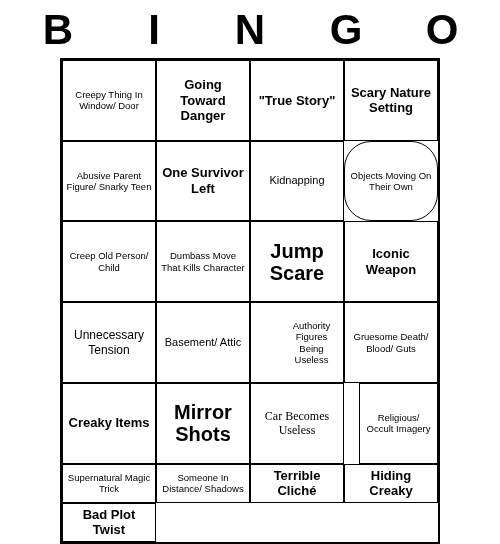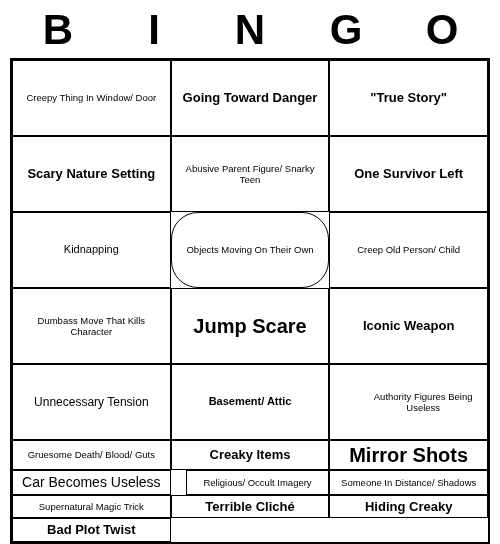--- a/index.html
+++ b/index.html
@@ -20,23 +20,23 @@
       padding: 6px 0 4px 0;
     }
     .bingo-title span {
       font-size: 42px;
       font-weight: bold;
       width: 80px;
       text-align: center;
     }
     .bingo-grid {
       display: grid;
-      grid-template-columns: repeat(3, 1fr);
+      grid-template-columns: repeat(4, 1fr);
       grid-template-rows: repeat(5, 1fr);
-      width: 480px;
+      width: 380px;
       height: 490px;
       border: 2px solid #000;
     }
     .bingo-cell {
       border: 1px solid #000;
       display: flex;
       align-items: center;
       justify-content: center;
       text-align: center;
       padding: 3px;
@@ -63,25 +63,25 @@
     <div class="bingo-cell" style="font-size: 13px; font-weight: bold;">Scary Nature Setting</div>
     <div class="bingo-cell" style="font-size: 9.5px; font-weight: normal;">Abusive Parent Figure/ Snarky Teen</div>
     <div class="bingo-cell" style="font-size: 13px; font-weight: bold;">One Survivor Left</div>
     <div class="bingo-cell" style="font-size: 11px; font-weight: normal;">Kidnapping</div>
     <div class="bingo-cell" style="font-size: 9.5px; font-weight: normal; border-radius: 27px;">Objects Moving On Their Own</div>
     <div class="bingo-cell" style="font-size: 9.5px; font-weight: normal;">Creep Old Person/ Child</div>
     <div class="bingo-cell" style="font-size: 9.5px; font-weight: normal;">Dumbass Move That Kills Character</div>
     <div class="bingo-cell" style="font-size: 20px; font-weight: bold; line-height: 1.1;">Jump Scare</div>
     <div class="bingo-cell" style="font-size: 13px; font-weight: bold;">Iconic Weapon</div>
     <div class="bingo-cell" style="font-size: 12px; font-weight: normal;">Unnecessary Tension</div>
-    <div class="bingo-cell" style="font-size: 11px; font-weight: bold;">Basement/ Attic</div>
+    <div class="bingo-cell" style="font-size: 11px; font-weight: normal;">Basement/ Attic</div>
     <div class="bingo-cell" style="font-size: 9.5px; font-weight: normal; padding-left: 32px;">Authority Figures Being Useless</div>
     <div class="bingo-cell" style="font-size: 9.5px; font-weight: normal;">Gruesome Death/ Blood/ Guts</div>
     <div class="bingo-cell" style="font-size: 13px; font-weight: bold;">Creaky Items</div>
     <div class="bingo-cell" style="font-size: 20px; font-weight: bold; line-height: 1.1;">Mirror Shots</div>
-    <div class="bingo-cell" style="font-size: 14px; font-weight: normal;">Car Becomes Useless</div>
+    <div class="bingo-cell" style="font-size: 12px; font-weight: normal; font-family: Liberation Serif, serif;">Car Becomes Useless</div>
     <div class="bingo-cell" style="font-size: 9.5px; font-weight: normal; margin-left: 15px;">Religious/ Occult Imagery</div>
+    <div class="bingo-cell" style="font-size: 9.5px; font-weight: normal;">Supernatural Magic Trick</div>
     <div class="bingo-cell" style="font-size: 9.5px; font-weight: normal;">Someone In Distance/ Shadows</div>
-    <div class="bingo-cell" style="font-size: 9.5px; font-weight: normal;">Supernatural Magic Trick</div>
     <div class="bingo-cell" style="font-size: 13px; font-weight: bold;">Terrible Cliché</div>
     <div class="bingo-cell" style="font-size: 13px; font-weight: bold;">Hiding Creaky</div>
     <div class="bingo-cell" style="font-size: 13px; font-weight: bold;">Bad Plot Twist</div>
   </div>
 
 </body></html>

